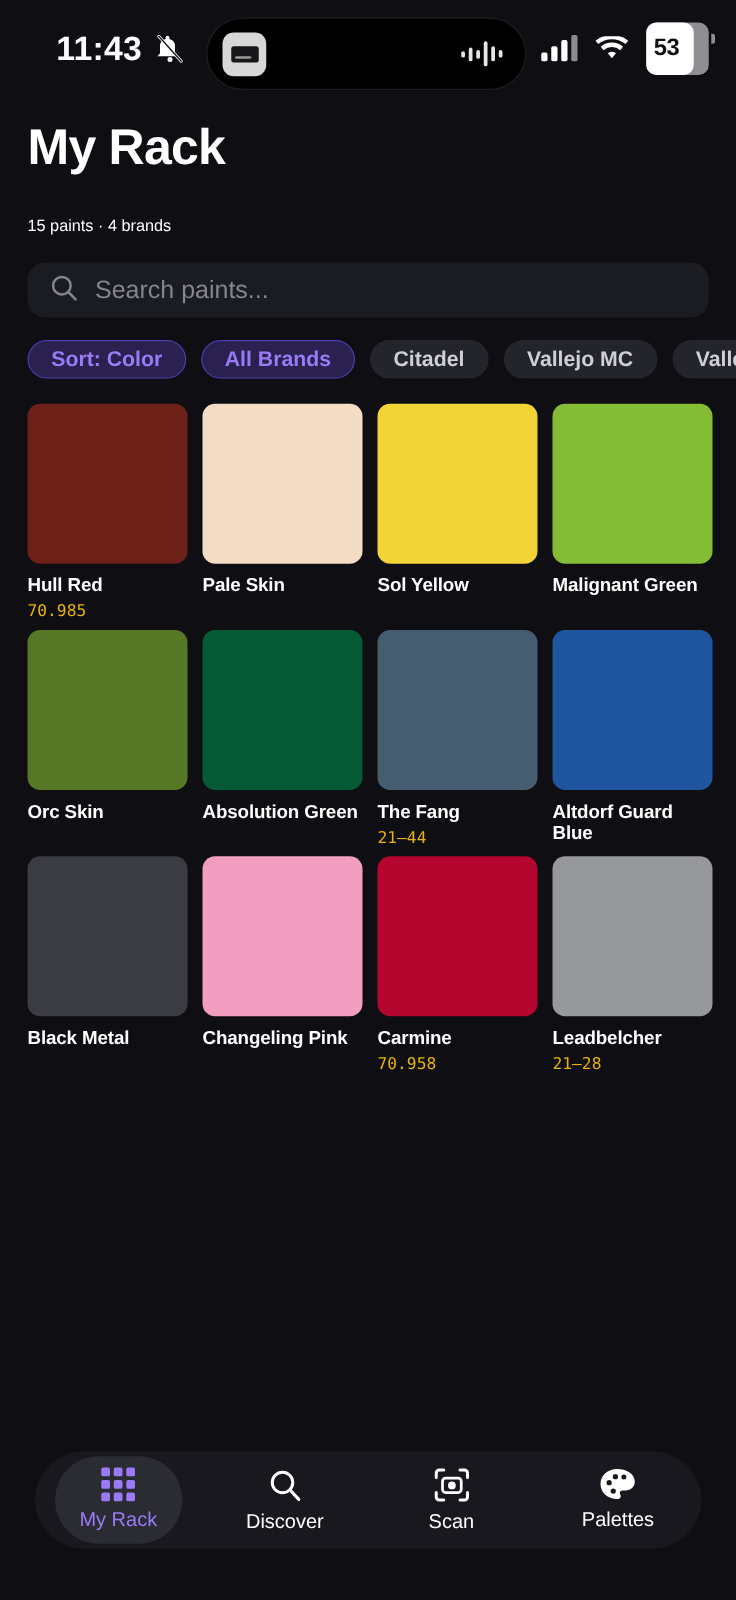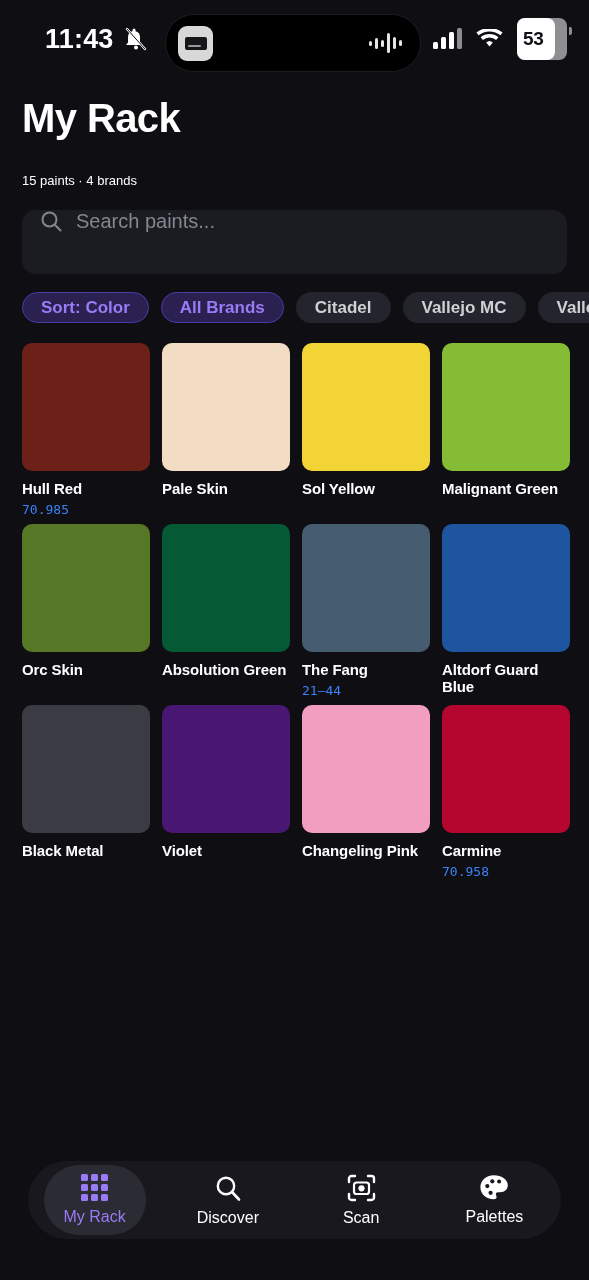--- a/index.html
+++ b/index.html
@@ -74,22 +74,22 @@
   }
 
   
   .header { padding: 18px 22px 0 22px; }
   .page-title { color: #fff; font-size: 40px; font-weight: 700; letter-spacing: -.6px; }
   .page-sub { color: #ffffff; font-size: 13px; margin-top: 32px; }
 
   
   .search-wrap { padding: 22px 22px 0 22px; }
   .search {
-    height: 64px; background: #1b1b22; border-radius: 14px;
-    display: flex; align-items: flex-start; padding: 0 18px; gap: 14px;
+    height: 44px; background: #1b1b22; border-radius: 14px;
+    display: flex; align-items: center; padding: 0 18px; gap: 14px;
   }
   .search .placeholder { color: #85858f; font-size: 20px; }
 
   
   .chips {
     display: flex; gap: 12px; padding: 18px 0 0 22px;
     white-space: nowrap; overflow: hidden;
   }
   .chip {
     height: 31px; border-radius: 18px; padding: 0 18px;
@@ -111,21 +111,21 @@
   .cell { width: 128px; height: 181px; }
   .swatch {
     width: 128px; height: 128px; border-radius: 10px;
     display: block;
   }
   .p-name {
     color: #fff; font-size: 15px; font-weight: 700;
     margin-top: 9px; line-height: 1.15; letter-spacing: -.1px;
   }
   .p-code {
-    color: #3b82f6; font-size: 13px; margin-top: 5px;
+    color: #eab308; font-size: 13px; margin-top: 5px;
     font-family: "DejaVu Sans Mono", monospace;
   }
 
   
   .tabbar {
     position: absolute; left: 28px; bottom: 41px;
     width: 533px; height: 78px;
     background: #18181e; border-radius: 39px;
     display: flex; align-items: center; justify-content: space-around;
   }
@@ -251,31 +251,32 @@
       </div>
       <div class="cell">
         <div class="swatch" style="background: rgb(31, 85, 158);"></div>
         <div class="p-name">Altdorf Guard Blue</div>
       </div>
       <div class="cell">
         <div class="swatch" style="background: rgb(59, 59, 67);"></div>
         <div class="p-name">Black Metal</div>
       </div>
       <div class="cell">
-        <div class="swatch" style="background: rgb(74, 22, 115);"></div>
-        <div class="p-name">Violet</div>
-      </div>
-      <div class="cell">
         <div class="swatch" style="background: rgb(242, 158, 192);"></div>
         <div class="p-name">Changeling Pink</div>
       </div>
       <div class="cell">
         <div class="swatch" style="background: rgb(180, 6, 46);"></div>
         <div class="p-name">Carmine</div>
         <div class="p-code">70.958</div>
+      </div>
+      <div class="cell">
+        <div class="swatch" style="background: rgb(151, 152, 156);"></div>
+        <div class="p-name">Leadbelcher</div>
+        <div class="p-code">21–28</div>
       </div>
     </div>
 
   <div class="tabbar">
     <div class="tab active">
       <span class="grid-icon">
         <i></i>
           <i></i>
           <i></i>
           <i></i>

